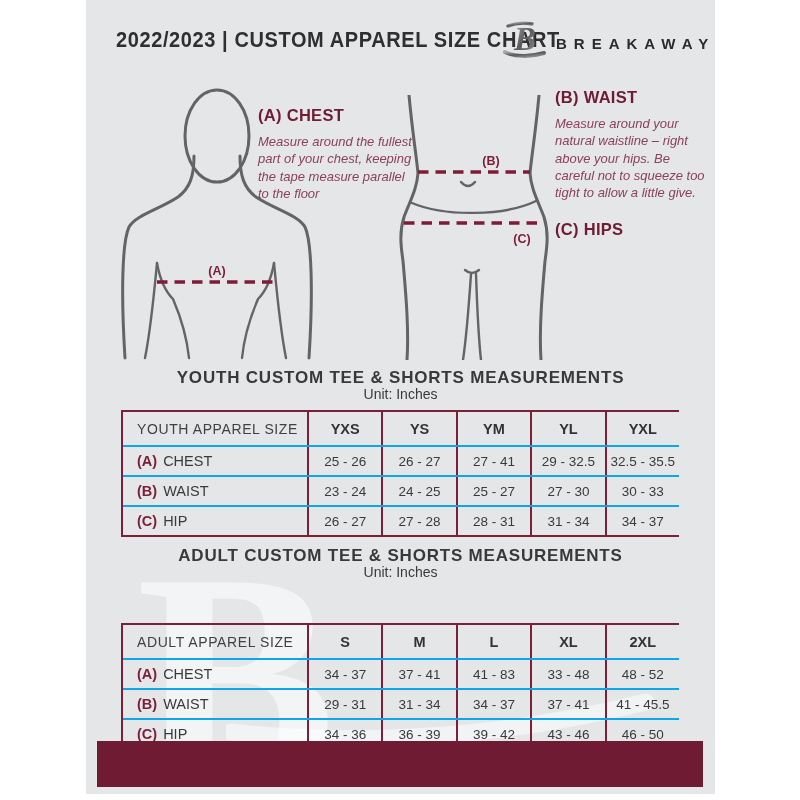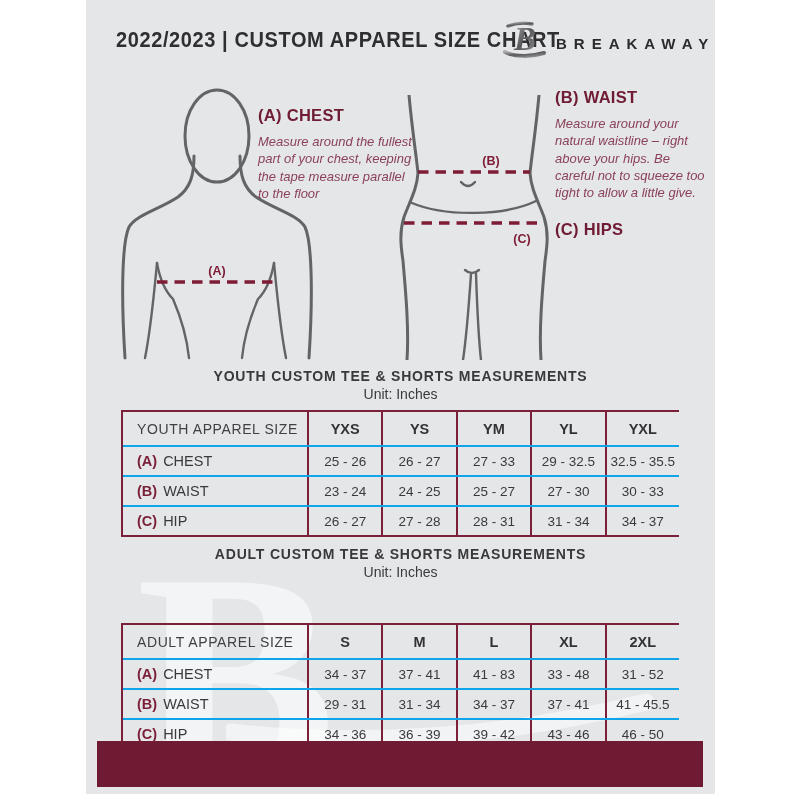--- a/index.html
+++ b/index.html
@@ -10,21 +10,21 @@
     letter-spacing:.6px;transform:scaleY(1.14);transform-origin:left center;white-space:nowrap;}
   .logo-wrap{position:absolute;left:416px;top:18px;display:flex;align-items:center;}
   .brand{font-size:15px;font-weight:700;letter-spacing:7px;color:#2B2B2D;margin-left:8px;margin-top:8px;}
   
   .guide{position:absolute;left:0;top:80px;width:629px;height:288px;}
   .fig{position:absolute;}
   .gtxt{position:absolute;}
   .gtxt h3{margin:0;font-size:16.5px;font-weight:700;color:#6E1B33;letter-spacing:.3px;}
   .gtxt p{margin:8px 0 0 0;font-size:13px;font-style:italic;color:#8A4159;line-height:1.33;white-space:pre-line;}
   
-  .sec-title{position:absolute;width:100%;text-align:center;font-size:14px;font-weight:700;
+  .sec-title{position:absolute;width:100%;text-align:center;font-size:17px;font-weight:700;
     letter-spacing:.8px;color:#39393B;}
   .sec-unit{position:absolute;width:100%;text-align:center;font-size:14px;color:#3A3A3C;}
   
   .size-table{position:absolute;left:35px;width:558px;border:2px solid #7A2038;border-right:none;
     box-sizing:border-box;background:transparent;}
   .trow{display:grid;grid-template-columns:184px repeat(5,1fr);border-bottom:2px solid #0ea5e9;}
   .trow:last-child{border-bottom:none;}
   .tcell{display:flex;align-items:center;justify-content:center;box-sizing:border-box;}
   .tcell:not(:first-child){border-left:2px solid #7A2038;}
   .tcell:first-child{justify-content:flex-start;padding-left:14px;}
@@ -130,21 +130,21 @@
         <div class="tcell col-head-size">YL</div>
         <div class="tcell col-head-size">YXL</div>
       </div>
       <div class="trow tdata">
         <div class="tcell">
           <span class="row-marker">(A)</span>
           <span class="row-label">CHEST</span>
         </div>
         <div class="tcell cell-value">25 - 26</div>
         <div class="tcell cell-value">26 - 27</div>
-        <div class="tcell cell-value">27 - 33</div>
+        <div class="tcell cell-value">27 - 41</div>
         <div class="tcell cell-value">29 - 32.5</div>
         <div class="tcell cell-value">32.5 - 35.5</div>
       </div>
       <div class="trow tdata">
         <div class="tcell">
           <span class="row-marker">(B)</span>
           <span class="row-label">WAIST</span>
         </div>
         <div class="tcell cell-value">23 - 24</div>
         <div class="tcell cell-value">24 - 25</div>
@@ -178,21 +178,21 @@
       </div>
       <div class="trow tdata">
         <div class="tcell">
           <span class="row-marker">(A)</span>
           <span class="row-label">CHEST</span>
         </div>
         <div class="tcell cell-value">34 - 37</div>
         <div class="tcell cell-value">37 - 41</div>
         <div class="tcell cell-value">41 - 83</div>
         <div class="tcell cell-value">33 - 48</div>
-        <div class="tcell cell-value">31 - 52</div>
+        <div class="tcell cell-value">48 - 52</div>
       </div>
       <div class="trow tdata">
         <div class="tcell">
           <span class="row-marker">(B)</span>
           <span class="row-label">WAIST</span>
         </div>
         <div class="tcell cell-value">29 - 31</div>
         <div class="tcell cell-value">31 - 34</div>
         <div class="tcell cell-value">34 - 37</div>
         <div class="tcell cell-value">37 - 41</div>

